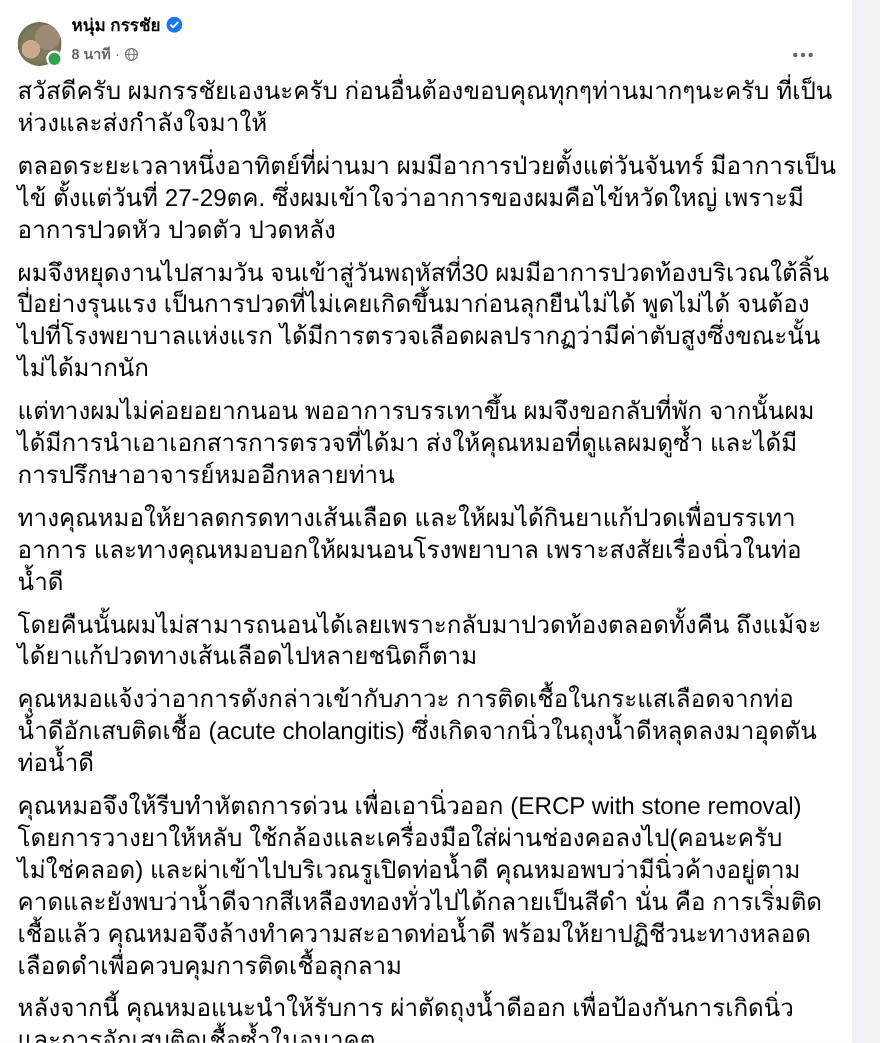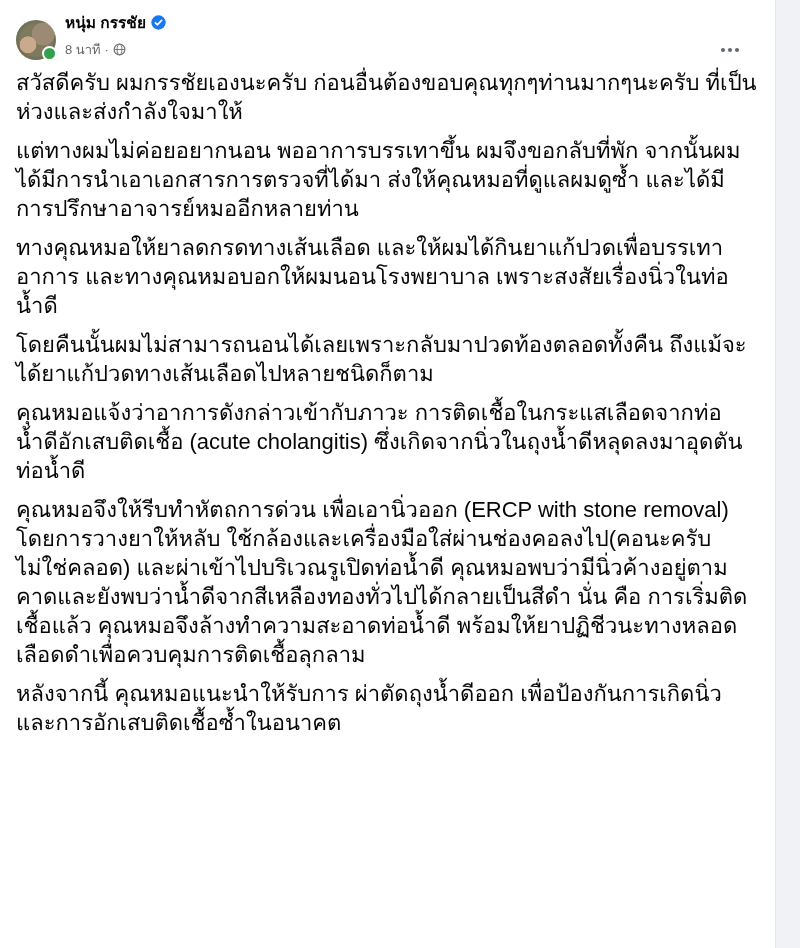--- a/index.html
+++ b/index.html
@@ -29,21 +29,21 @@
     border-radius:50%;border:2px solid #fff;
   }
   .author-block{display:flex;flex-direction:column;min-width:0;}
   .author-line{display:flex;align-items:center;gap:5px;}
   .author-name{
     font-weight:700;font-size:15.5px;color:#050505;text-decoration:none;cursor:pointer;
     white-space:nowrap;
   }
   .verified{display:inline-flex;align-items:center;}
   .meta-line{display:flex;align-items:center;gap:4px;margin-top:4px;color:#65676b;font-size:13px;}
-  .timestamp{color:#65676b;text-decoration:none;cursor:pointer;}
+  .timestamp{color:#65676b;text-decoration:none;cursor:pointer;font-weight:bold;}
   .dot-sep{color:#65676b;}
   .globe{display:inline-flex;align-items:center;opacity:.9;}
   .more-btn{
     margin-left:auto;margin-right:16px;margin-top:6px;
     background:none;border:none;cursor:pointer;
     display:flex;align-items:center;gap:3px;padding:8px 6px;border-radius:16px;
   }
   .mdot{width:4px;height:4px;border-radius:50%;background:#606770;display:block;}
   .post-text{margin-top:8px;}
   .para{
@@ -89,20 +89,22 @@
 
       <button class="more-btn" aria-label="More options">
         <span class="mdot"></span>
         <span class="mdot"></span>
         <span class="mdot"></span>
       </button>
     </header>
 
     <div class="post-text">
         <p class="para">สวัสดีครับ ผมกรรชัยเองนะครับ ก่อนอื่นต้องขอบคุณทุกๆท่านมากๆนะครับ ที่เป็นห่วงและส่งกำลังใจมาให้</p>
+        <p class="para">ตลอดระยะเวลาหนึ่งอาทิตย์ที่ผ่านมา ผมมีอาการป่วยตั้งแต่วันจันทร์ มีอาการเป็นไข้ ตั้งแต่วันที่ 27-29ตค. ซึ่งผมเข้าใจว่าอาการของผมคือไข้หวัดใหญ่ เพราะมีอาการปวดหัว ปวดตัว ปวดหลัง</p>
+        <p class="para">ผมจึงหยุดงานไปสามวัน จนเข้าสู่วันพฤหัสที่30 ผมมีอาการปวดท้องบริเวณใต้ลิ้นปี่อย่างรุนแรง เป็นการปวดที่ไม่เคยเกิดขึ้นมาก่อนลุกยืนไม่ได้ พูดไม่ได้ จนต้องไปที่โรงพยาบาลแห่งแรก ได้มีการตรวจเลือดผลปรากฏว่ามีค่าตับสูงซึ่งขณะนั้นไม่ได้มากนัก</p>
         <p class="para">แต่ทางผมไม่ค่อยอยากนอน พออาการบรรเทาขึ้น ผมจึงขอกลับที่พัก จากนั้นผมได้มีการนำเอาเอกสารการตรวจที่ได้มา ส่งให้คุณหมอที่ดูแลผมดูซ้ำ และได้มีการปรึกษาอาจารย์หมออีกหลายท่าน</p>
         <p class="para">ทางคุณหมอให้ยาลดกรดทางเส้นเลือด และให้ผมได้กินยาแก้ปวดเพื่อบรรเทาอาการ และทางคุณหมอบอกให้ผมนอนโรงพยาบาล เพราะสงสัยเรื่องนิ่วในท่อน้ำดี</p>
         <p class="para">โดยคืนนั้นผมไม่สามารถนอนได้เลยเพราะกลับมาปวดท้องตลอดทั้งคืน ถึงแม้จะได้ยาแก้ปวดทางเส้นเลือดไปหลายชนิดก็ตาม</p>
         <p class="para">คุณหมอแจ้งว่าอาการดังกล่าวเข้ากับภาวะ การติดเชื้อในกระแสเลือดจากท่อน้ำดีอักเสบติดเชื้อ (acute cholangitis) ซึ่งเกิดจากนิ่วในถุงน้ำดีหลุดลงมาอุดตันท่อน้ำดี</p>
         <p class="para">คุณหมอจึงให้รีบทำหัตถการด่วน เพื่อเอานิ่วออก (ERCP with stone removal) โดยการวางยาให้หลับ ใช้กล้องและเครื่องมือใส่ผ่านช่องคอลงไป(คอนะครับไม่ใช่คลอด) และผ่าเข้าไปบริเวณรูเปิดท่อน้ำดี คุณหมอพบว่ามีนิ่วค้างอยู่ตามคาดและยังพบว่าน้ำดีจากสีเหลืองทองทั่วไปได้กลายเป็นสีดำ นั่น คือ การเริ่มติดเชื้อแล้ว คุณหมอจึงล้างทำความสะอาดท่อน้ำดี พร้อมให้ยาปฏิชีวนะทางหลอดเลือดดำเพื่อควบคุมการติดเชื้อลุกลาม</p>
         <p class="para">หลังจากนี้ คุณหมอแนะนำให้รับการ ผ่าตัดถุงน้ำดีออก เพื่อป้องกันการเกิดนิ่วและการอักเสบติดเชื้อซ้ำในอนาคต</p>
       </div>
 
   </article>
 </div>

